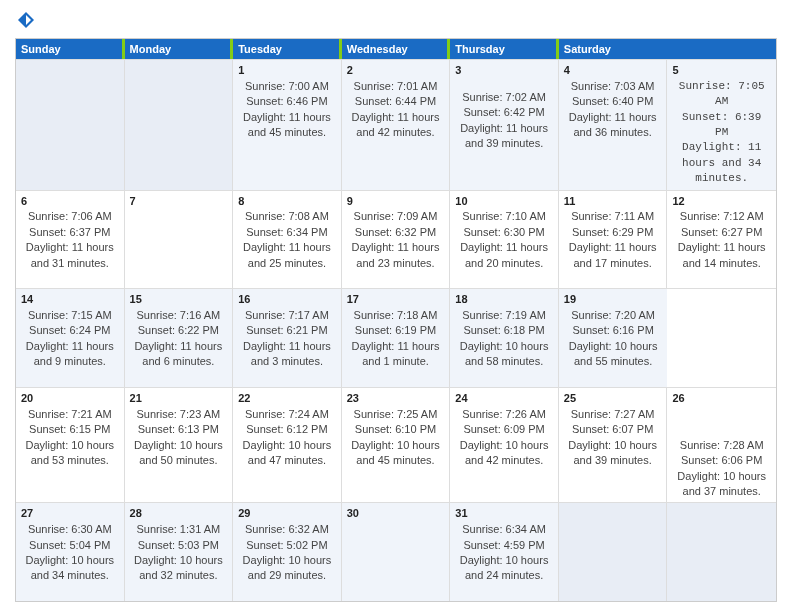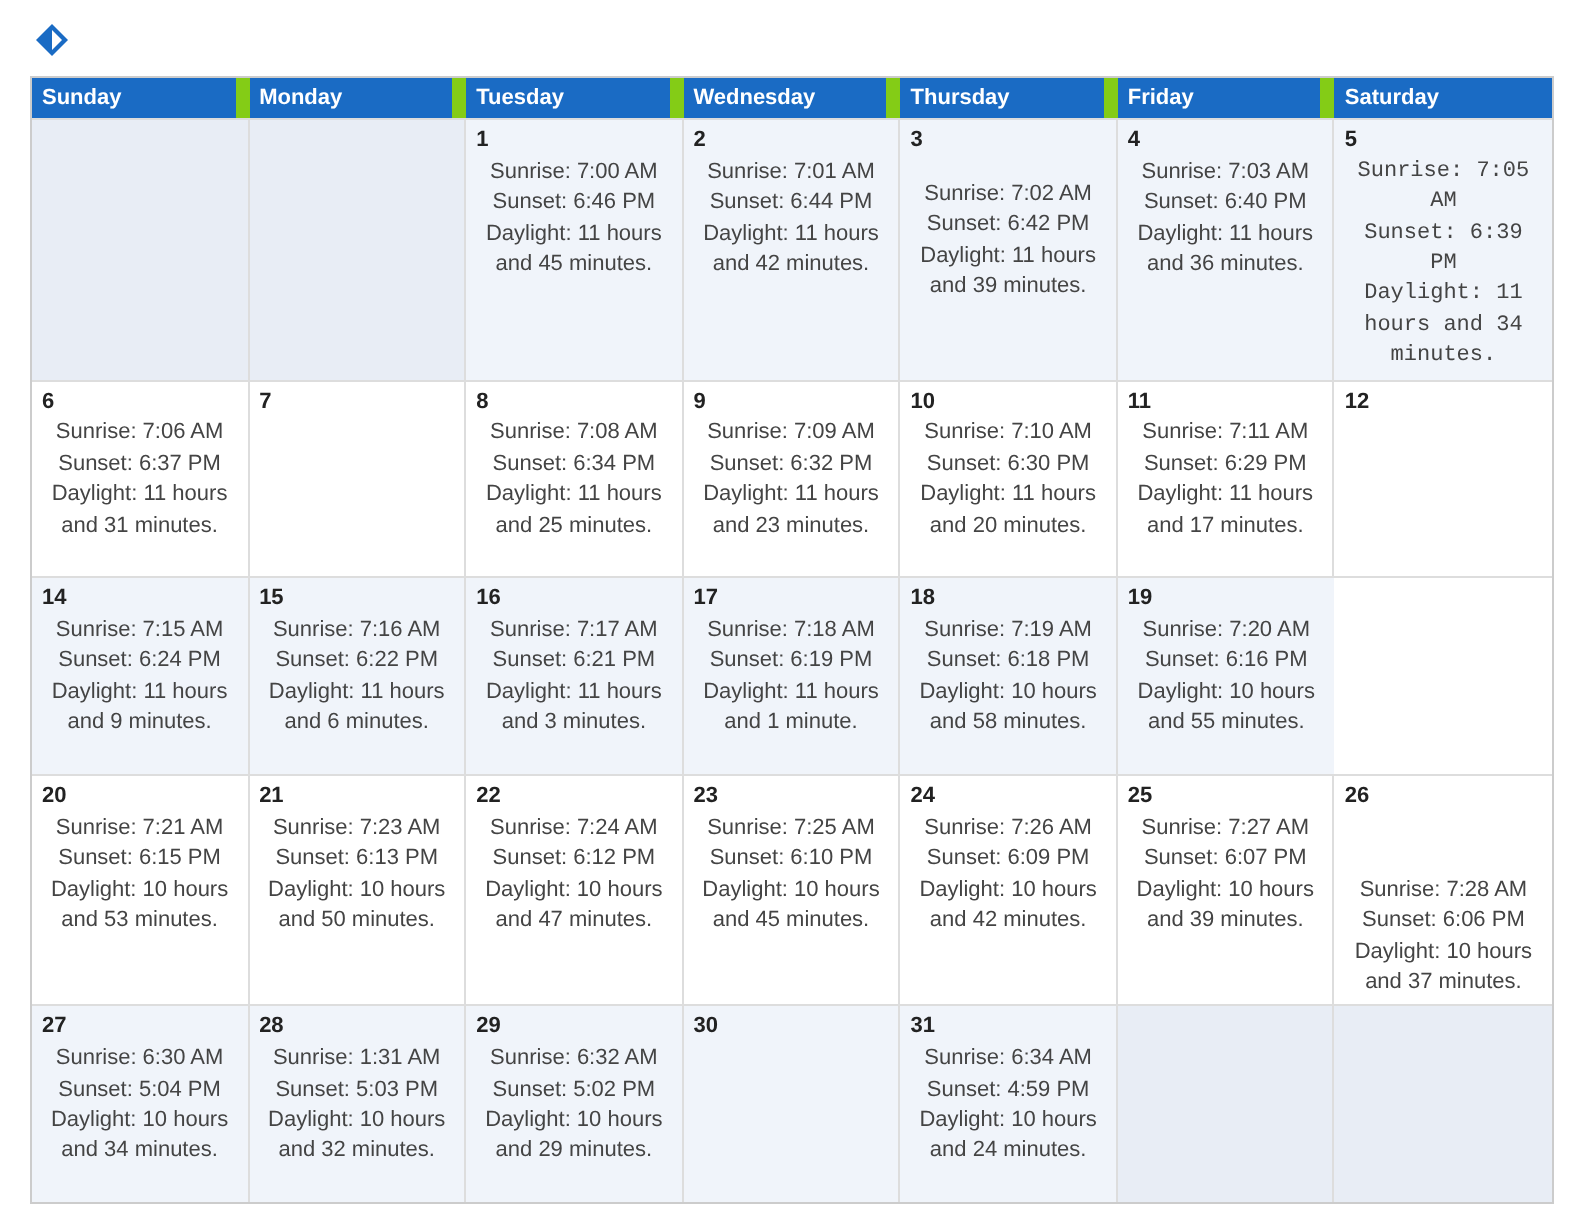--- a/index.html
+++ b/index.html
@@ -67,21 +67,21 @@
     .cal-header {
       display: grid;
       grid-template-columns: repeat(7, 1fr);
       background: #1a6bc4;
     }
     .cal-header-cell {
       color: #fff;
       font-size: 11px;
       font-weight: bold;
       padding: 4px 5px;
-      border-right: 7px solid #84cc16;
+      border-right: 3px solid #84cc16;
     }
     .cal-header-cell:last-child {
       border-right: none;
     }
     .cal-body {
       flex: 1;
       display: flex;
       flex-direction: column;
     }
     .cal-row {
@@ -146,21 +146,20 @@
     </div>
   </div>
 
   <div class="calendar">
     <div class="cal-header">
     <div class="cal-header-cell">Sunday</div>
         <div class="cal-header-cell">Monday</div>
         <div class="cal-header-cell">Tuesday</div>
         <div class="cal-header-cell">Wednesday</div>
         <div class="cal-header-cell">Thursday</div>
-        <div class="cal-header-cell">Friday</div>
         <div class="cal-header-cell">Saturday</div>
       </div>
     <div class="cal-body">
     <div class="cal-row">
           <div class="cal-cell alt-row empty"></div>
           <div class="cal-cell alt-row empty"></div>
           <div class="cal-cell alt-row">
             <span class="day-num">1</span>
             <div class="cell-info" style="white-space: pre-line;">Sunrise: 7:00 AM
 Sunset: 6:46 PM
@@ -220,20 +219,23 @@
 Daylight: 11 hours and 20 minutes.</div>
           </div>
           <div class="cal-cell">
             <span class="day-num">11</span>
             <div class="cell-info" style="white-space: pre-line;">Sunrise: 7:11 AM
 Sunset: 6:29 PM
 Daylight: 11 hours and 17 minutes.</div>
           </div>
           <div class="cal-cell">
             <span class="day-num">12</span>
+            <div class="cell-info" style="white-space: pre-line;">Sunrise: 7:12 AM
+Sunset: 6:27 PM
+Daylight: 11 hours and 14 minutes.</div>
           </div>
         </div>
         <div class="cal-row">
           <div class="cal-cell alt-row">
             <span class="day-num">14</span>
             <div class="cell-info" style="white-space: pre-line;">Sunrise: 7:15 AM
 Sunset: 6:24 PM
 Daylight: 11 hours and 9 minutes.</div>
           </div>
           <div class="cal-cell alt-row">

